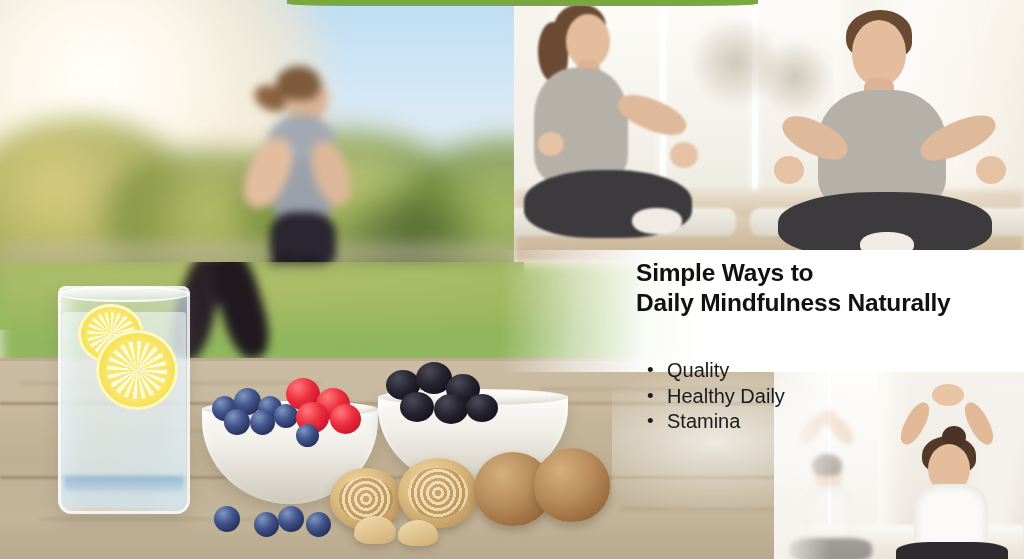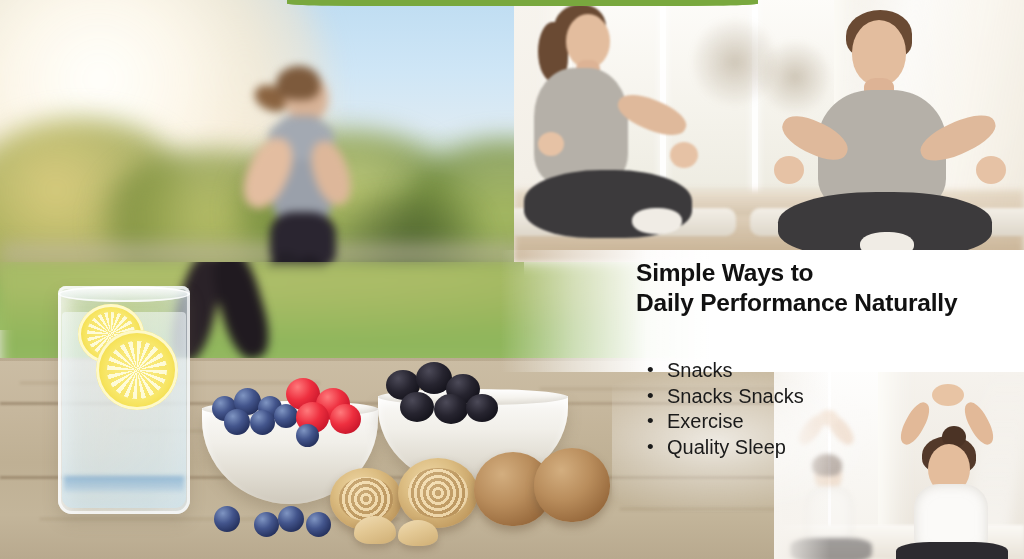--- a/index.html
+++ b/index.html
@@ -521,23 +521,22 @@
       <div class="s-body" style="left:32px;top:100px;width:74px;height:70px"></div>
       <div class="s-pants" style="left:14px;top:158px;width:112px;height:30px"></div>
     </div>
   </div>
 
   <div class="text-band"></div>
   <div class="bullet-haze"></div>
 
   <div class="headline">
     <div>Simple Ways to</div>
-    <div>Daily Performance Naturally</div>
+    <div>Daily Mindfulness Naturally</div>
   </div>
 
   <ul class="bullets">
-    <li>Snacks</li>
-    <li>Snacks Snacks</li>
-    <li>Exercise</li>
-    <li>Quality Sleep</li>
+    <li>Quality</li>
+    <li>Healthy Daily</li>
+    <li>Stamina</li>
   </ul>
 
 </div>
 
 </body></html>

